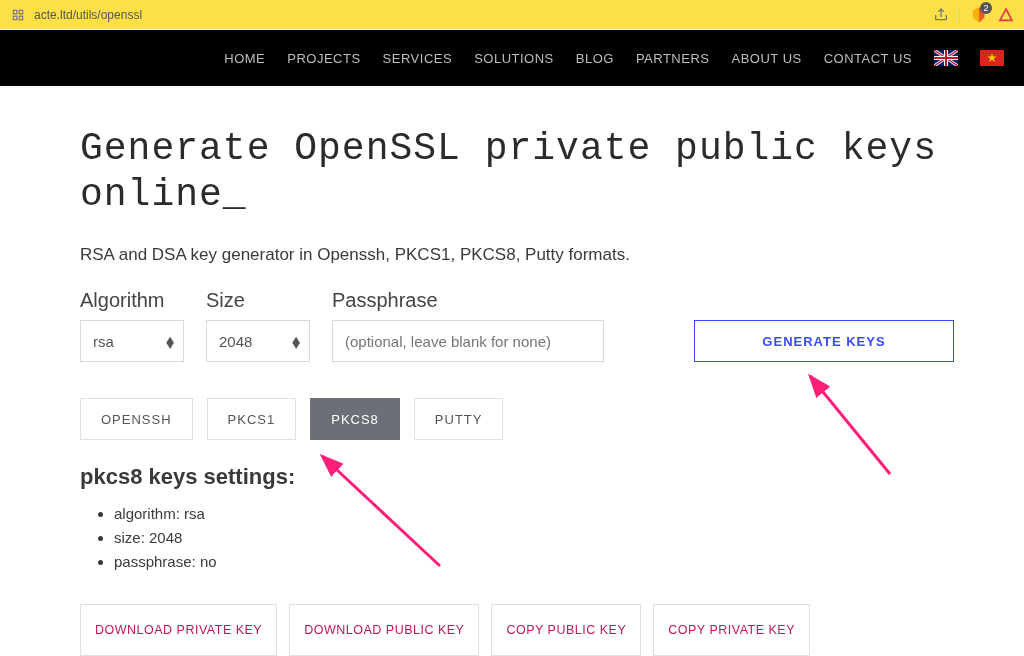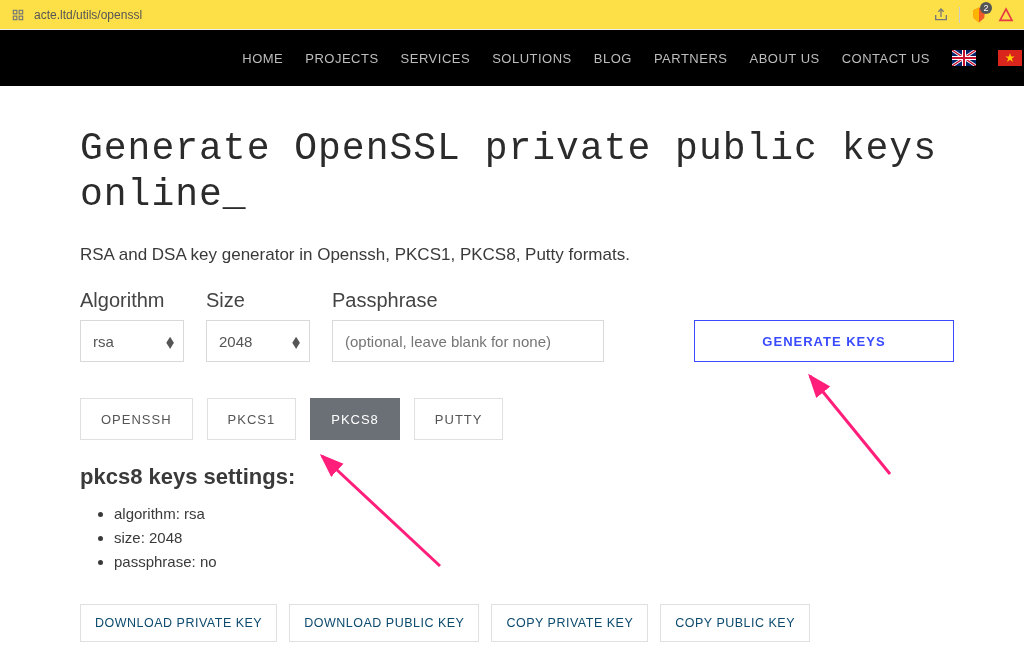--- a/index.html
+++ b/index.html
@@ -8,21 +8,21 @@
   .browser-bar { height: 30px; background:#fde047; display:flex; align-items:center; padding:0 10px; border-bottom:1px solid #eee; font-size:12px; color:#555; }
   .browser-bar .addr-icon { width:16px; height:16px; margin-right:8px; display:flex; align-items:center; justify-content:center; color:#888; }
   .browser-bar .url { flex:1; color:#555; }
   .browser-bar .right-icons { display:flex; align-items:center; gap:10px; }
   .browser-bar .right-icons .sep { width:1px; height:16px; background:#ccc; }
   .browser-bar svg { display:block; }
   .badge-pill { position:relative; }
   .badge-pill .count { position:absolute; top:-4px; right:-4px; background:#555; color:#fff; border-radius:50%; font-size:9px; width:12px; height:12px; display:flex; align-items:center; justify-content:center; }
 
   
-  .topnav { background:#000; height:56px; display:flex; align-items:center; justify-content:flex-end; padding:0 2px; gap:22px; }
+  .topnav { background:#000; height:56px; display:flex; align-items:center; justify-content:flex-end; padding:0 20px; gap:22px; }
   .topnav a { color:#bdbdbd; font-size:13px; letter-spacing:0.5px; text-decoration:none; font-weight:500; cursor:pointer; }
   .topnav .flag { width:24px; height:16px; display:inline-block; border-radius:1px; }
 
   
   .page { padding: 40px 70px 20px 80px; }
   .title { font-family: "Courier New", monospace; font-size:38px; font-weight:400; letter-spacing:1px; color:#2b2b2b; line-height:1.2; margin-bottom:28px; }
   .subtitle { font-size:17px; color:#3a3a3a; margin-bottom:24px; }
 
   .form-row { display:flex; align-items:flex-end; gap:22px; margin-bottom:36px; }
   .field { display:flex; flex-direction:column; }
@@ -35,21 +35,21 @@
   .gen-btn { margin-left:auto; width:260px; height:42px; border:1px solid #3a4bff; color:#3a4bff; background:#fff; font-size:13px; letter-spacing:1px; font-weight:600; cursor:pointer; }
 
   .tabs { display:flex; gap:14px; margin-bottom:24px; }
   .tab { height:42px; padding:0 20px; border:1px solid #e0e0e0; background:#fff; color:#555; font-size:13px; letter-spacing:1px; display:flex; align-items:center; cursor:pointer; }
   .tab.active { background:#6b7076; color:#fff; border-color:#6b7076; }
 
   .settings-title { font-size:22px; color:#3a3a3a; margin-bottom:12px; }
   .settings-list { list-style:disc; padding-left:34px; font-size:15px; color:#3a3a3a; line-height:1.6; margin-bottom:30px; }
 
   .actions { display:flex; gap:12px; }
-  .action-btn { height:38px; padding:0 14px; border:1px solid #e0e0e0; background:#fff; color:#0c4a6e; font-size:12.5px; letter-spacing:0.5px; cursor:pointer; }
+  .action-btn { height:52px; padding:0 14px; border:1px solid #e0e0e0; background:#fff; color:#be185d; font-size:12.5px; letter-spacing:0.5px; cursor:pointer; }
 
   
   .arrow { position:absolute; pointer-events:none; }
 </style>
 </head>
 <body>
 
 <div class="browser-bar">
   <span class="addr-icon">
     <svg width="14" height="14" viewBox="0 0 24 24" fill="none" stroke="#777" stroke-width="2">
@@ -150,22 +150,22 @@
   <h2 class="settings-title">pkcs8 keys settings:</h2>
   <ul class="settings-list">
     <li>algorithm: rsa</li>
     <li>size: 2048</li>
     <li>passphrase: no</li>
   </ul>
 
   <div class="actions">
     <button class="action-btn">DOWNLOAD PRIVATE KEY</button>
     <button class="action-btn">DOWNLOAD PUBLIC KEY</button>
+    <button class="action-btn">COPY PUBLIC KEY</button>
     <button class="action-btn">COPY PRIVATE KEY</button>
-    <button class="action-btn">COPY PUBLIC KEY</button>
   </div>
 
   <svg class="arrow" style="left:790px; top:278px;" width="120" height="120">
     <defs>
         <marker id="ah1" markerWidth="10" markerHeight="10" refX="7" refY="3" orient="auto">
           <path d="M0,0 L8,3 L0,6 Z" fill="#ff1e7a"></path>
         </marker>
       </defs>
     <line x1="100" y1="110" x2="20" y2="12" stroke="#ff1e7a" stroke-width="3" marker-end="url(#ah1)"></line>
   </svg>

